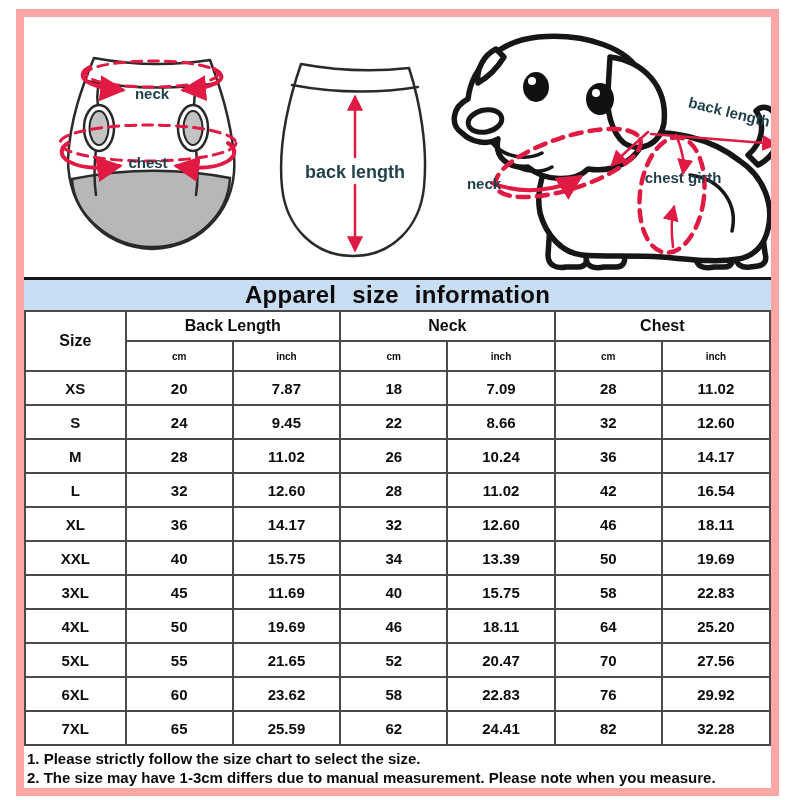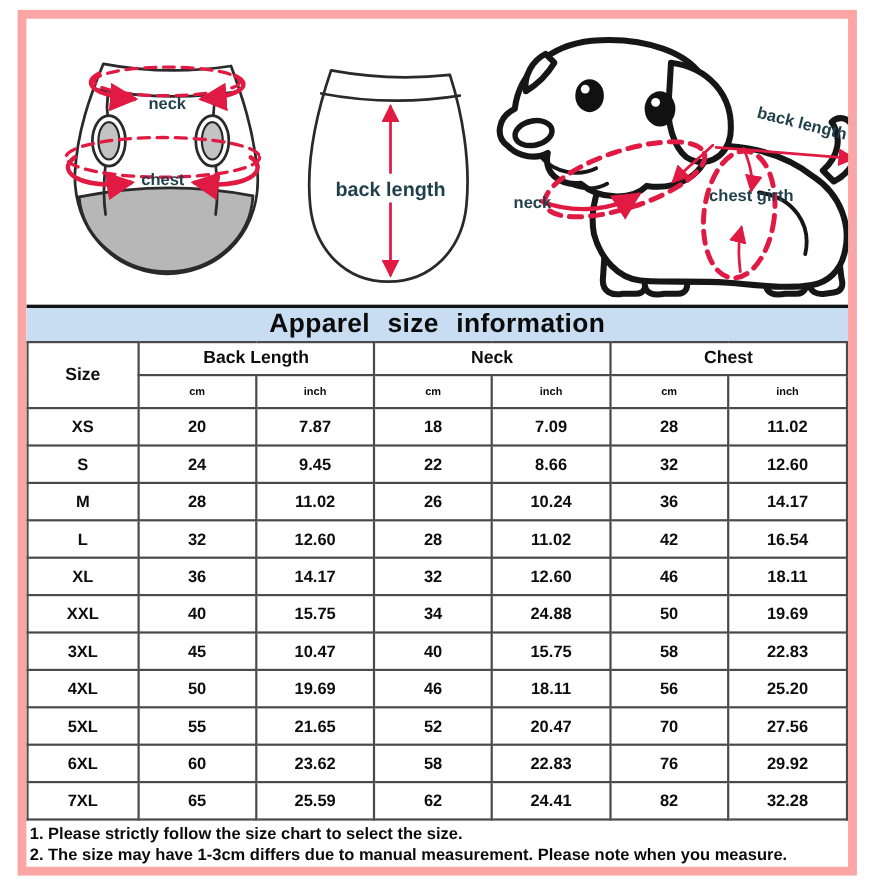--- a/index.html
+++ b/index.html
@@ -197,40 +197,40 @@
           <td>32</td>
           <td>12.60</td>
           <td>46</td>
           <td>18.11</td>
         </tr>
         <tr>
           <td>XXL</td>
           <td>40</td>
           <td>15.75</td>
           <td>34</td>
-          <td>24.88</td>
+          <td>13.39</td>
           <td>50</td>
           <td>19.69</td>
         </tr>
         <tr>
           <td>3XL</td>
           <td>45</td>
-          <td>10.47</td>
+          <td>11.69</td>
           <td>40</td>
           <td>15.75</td>
           <td>58</td>
           <td>22.83</td>
         </tr>
         <tr>
           <td>4XL</td>
           <td>50</td>
           <td>19.69</td>
           <td>46</td>
           <td>18.11</td>
-          <td>56</td>
+          <td>64</td>
           <td>25.20</td>
         </tr>
         <tr>
           <td>5XL</td>
           <td>55</td>
           <td>21.65</td>
           <td>52</td>
           <td>20.47</td>
           <td>70</td>
           <td>27.56</td>

